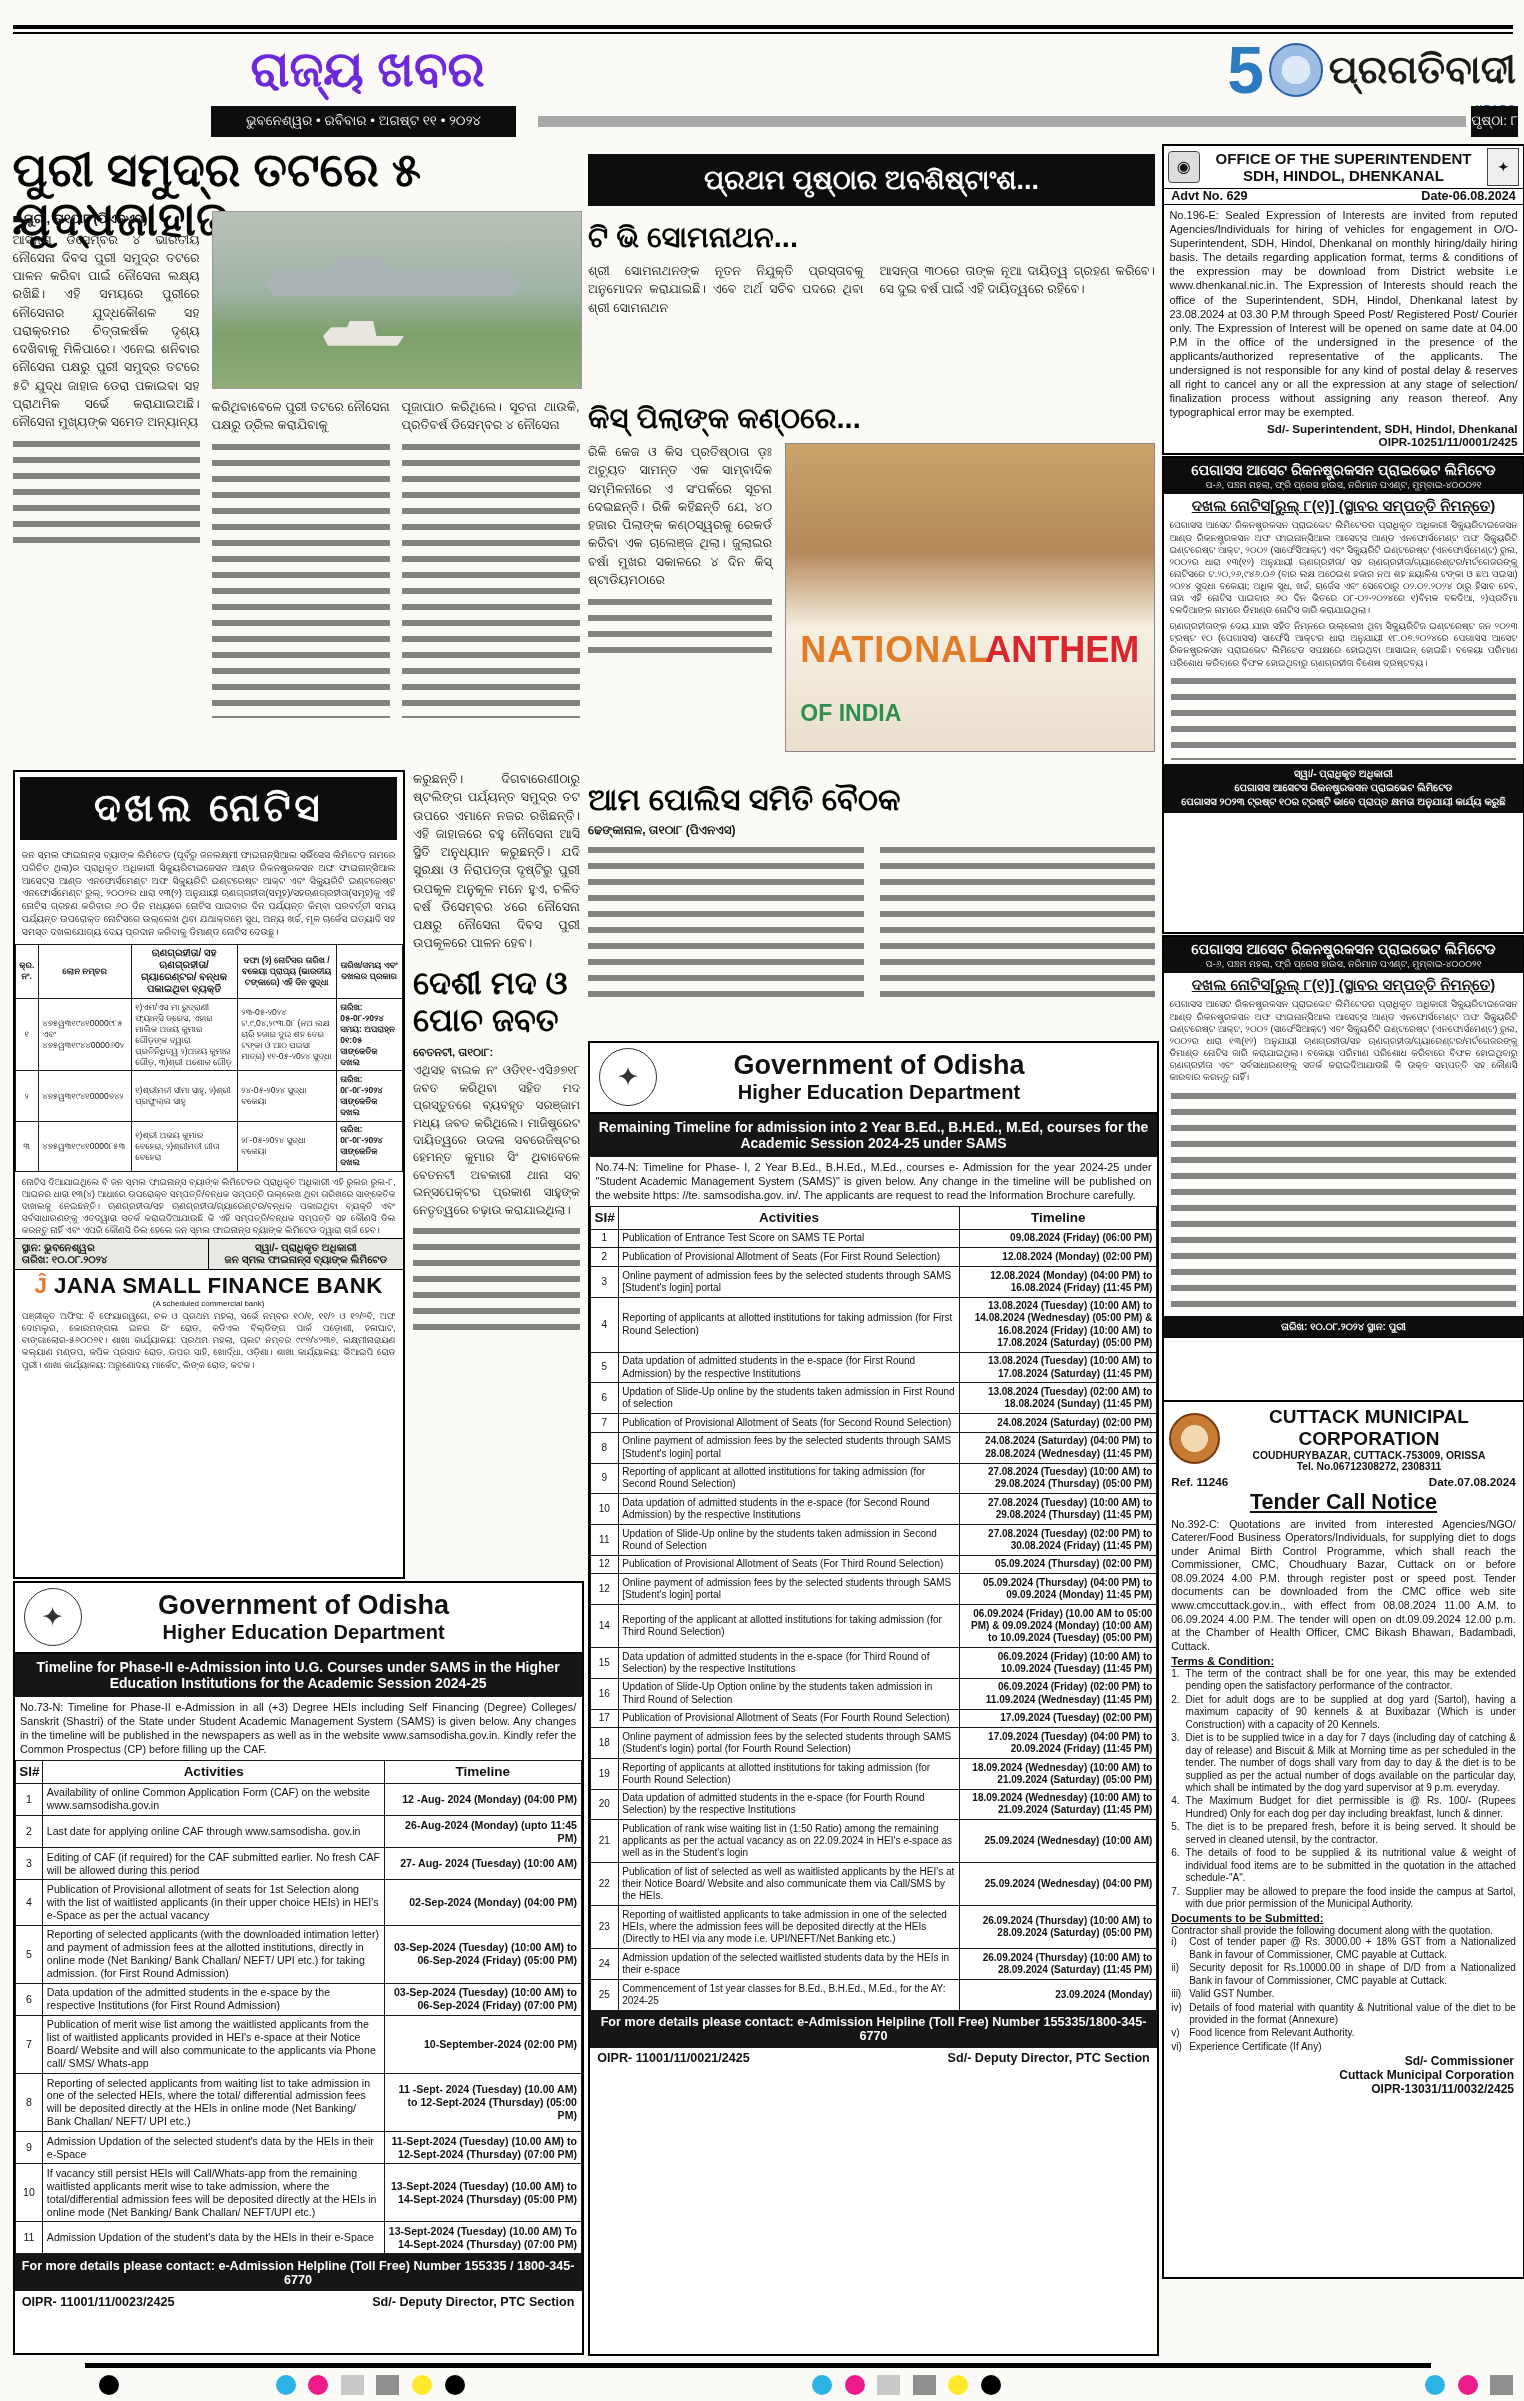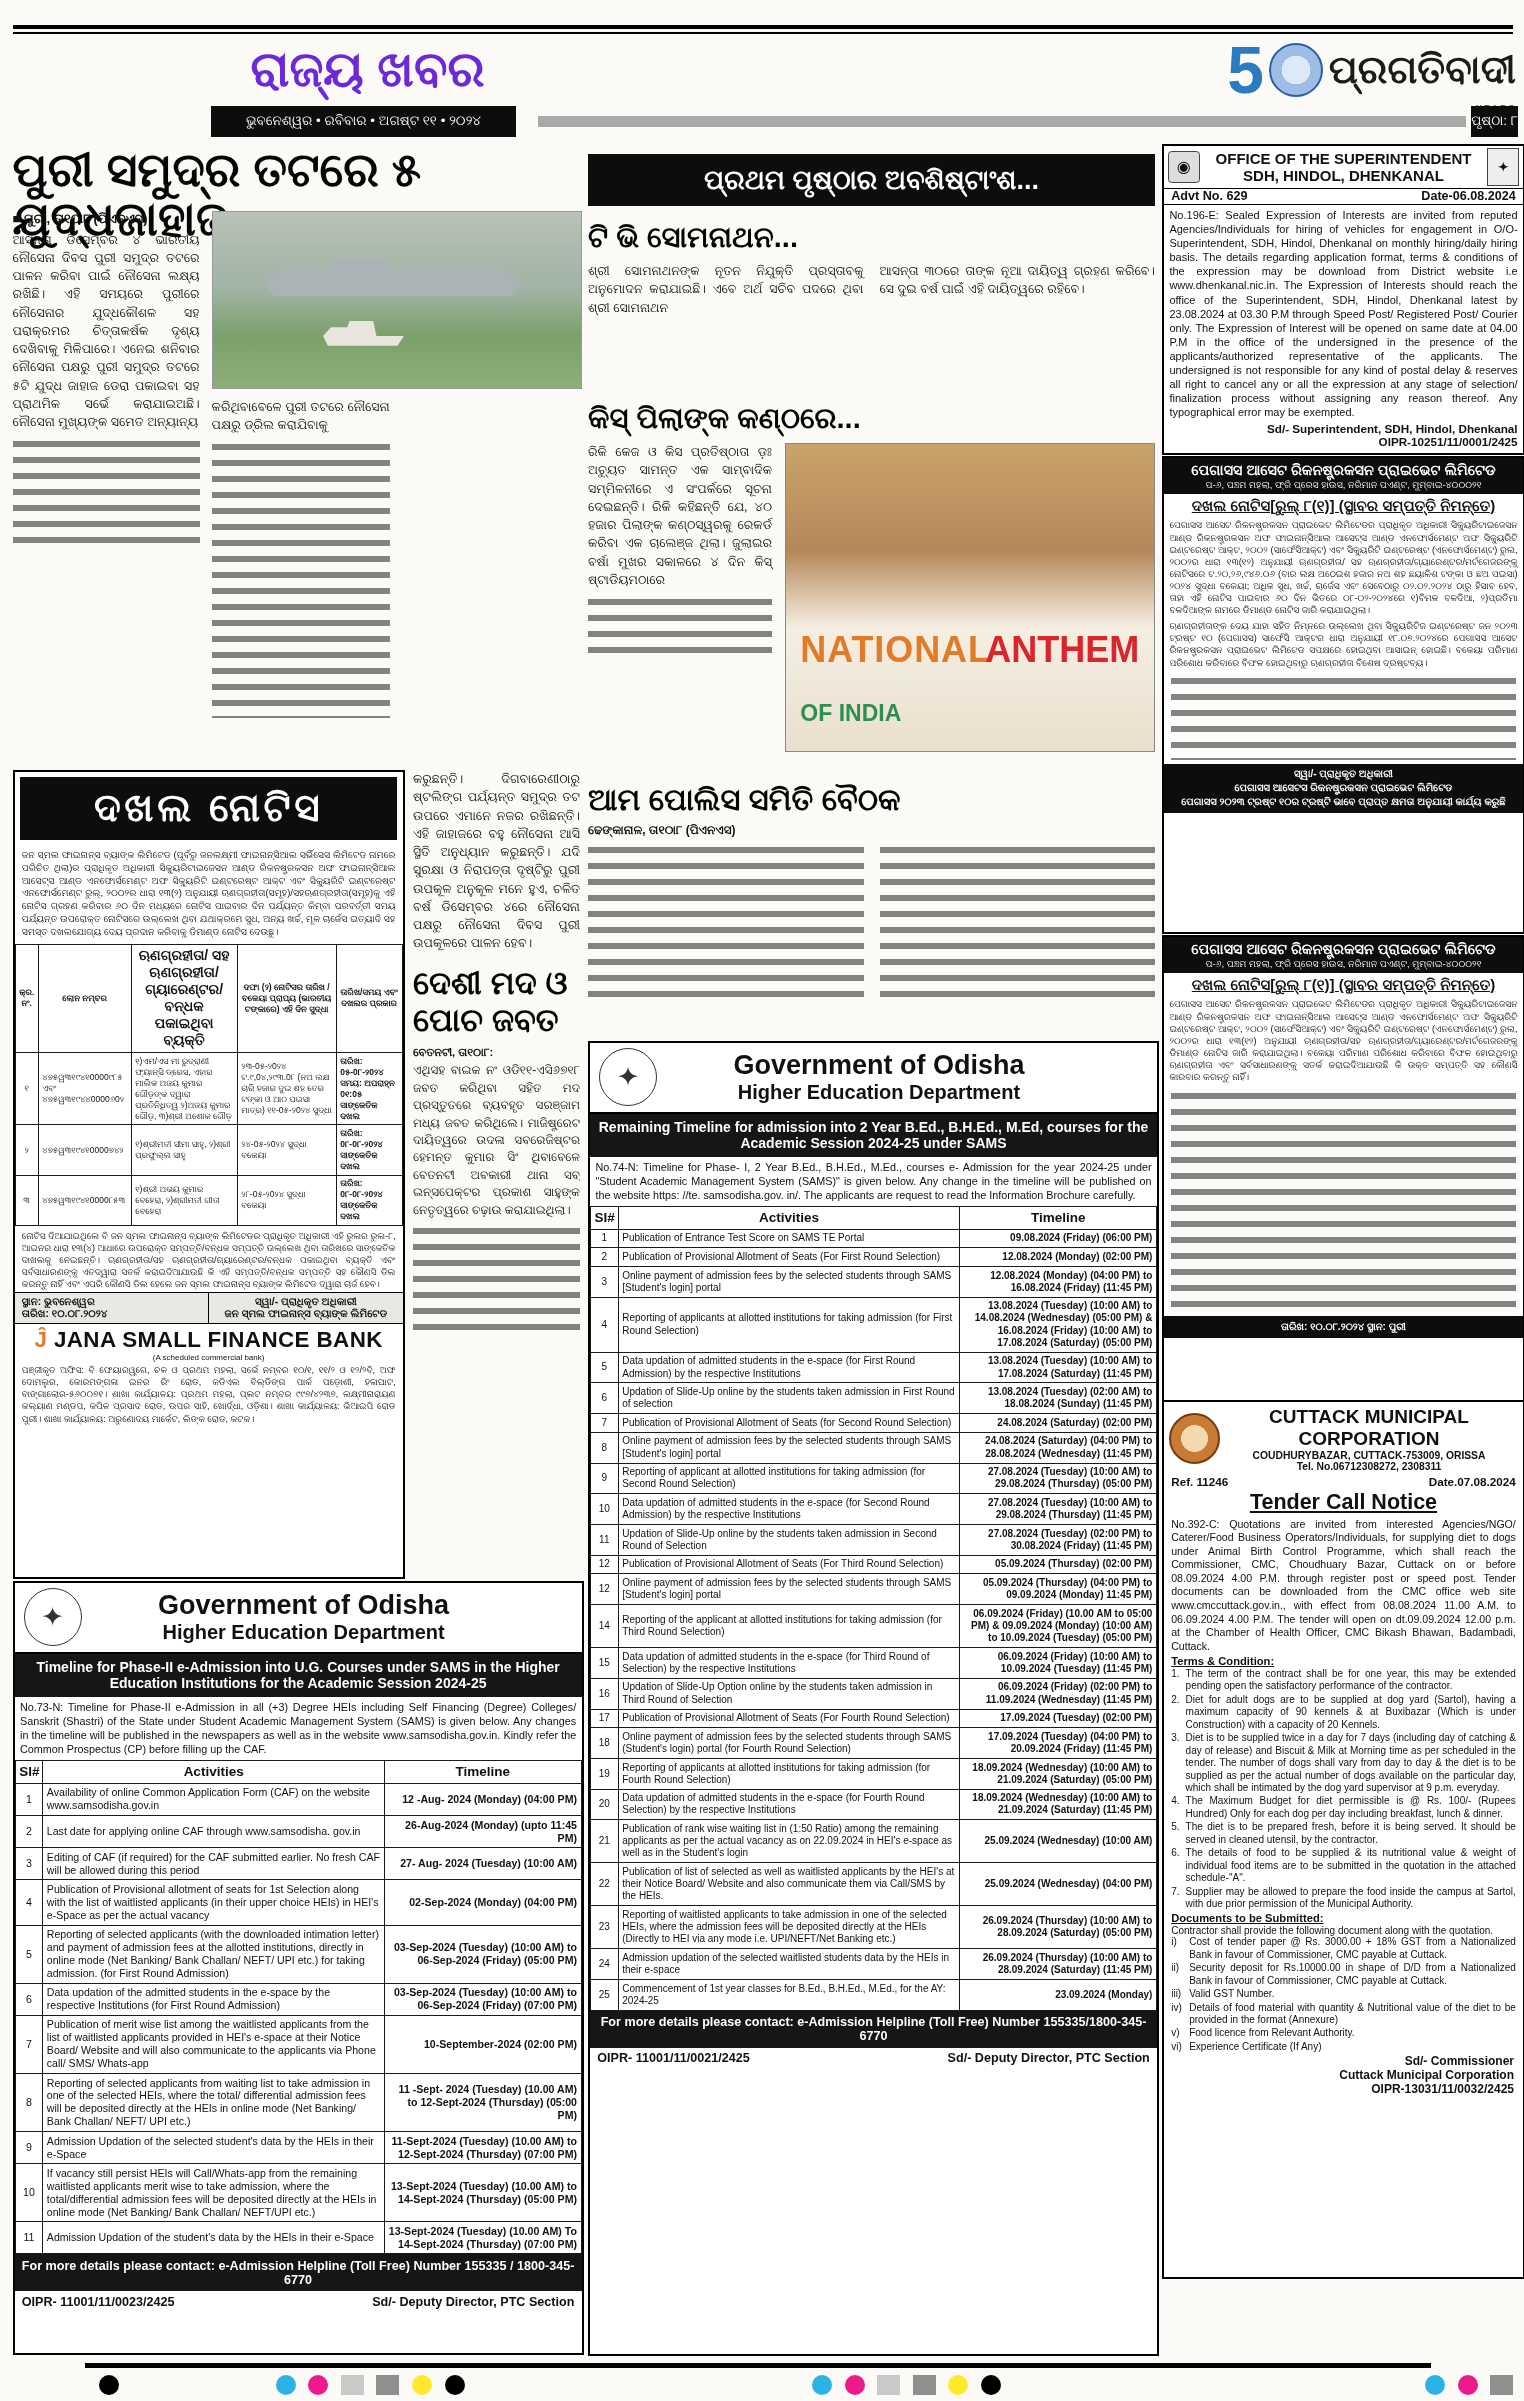--- a/index.html
+++ b/index.html
@@ -68,38 +68,42 @@
     </div>
     <div style="position:absolute;left:0;top:66px;width:187px;">
       <div class="bold" style="font-size:13px;margin-bottom:3.6px;">■ ପୁରୀ, ତା୧୦ା୮ (ପିଏନଏସ)</div>
       <div class="odbody just">ଆସନ୍ତା ଡିସେମ୍ବର ୪ ଭାରତୀୟ ନୌସେନା ଦିବସ ପୁରୀ ସମୁଦ୍ର ତଟରେ ପାଳନ କରିବା ପାଇଁ ନୌସେନା ଲକ୍ଷ୍ୟ ରଖିଛି। ଏହି ସମୟରେ ପୁରୀରେ ନୌସେନାର ଯୁଦ୍ଧକୌଶଳ ସହ ପରାକ୍ରମର ଚିତ୍ତାକର୍ଷକ ଦୃଶ୍ୟ ଦେଖିବାକୁ ମିଳିପାରେ। ଏନେଇ ଶନିବାର ନୌସେନା ପକ୍ଷରୁ ପୁରୀ ସମୁଦ୍ର ତଟରେ ୫ଟି ଯୁଦ୍ଧ ଜାହାଜ ଡେରା ପକାଇବା ସହ ପ୍ରାଥମିକ ସର୍ଭେ କରାଯାଇଅଛି। ନୌସେନା ମୁଖ୍ୟଙ୍କ ସମେତ ଅନ୍ୟାନ୍ୟ</div>
       <div class="faux" style="height:108px;margin-top:5.4px;"></div>
     </div>
     <div style="position:absolute;left:199px;top:253px;width:178px;">
       <div class="odbody just">କରିଥିବାବେଳେ ପୁରୀ ତଟରେ ନୌସେନା ପକ୍ଷରୁ ଡ୍ରିଲ କରାଯିବାକୁ</div>
       <div class="faux" style="height:278px;margin-top:5.4px;"></div>
     </div>
+    <div style="position:absolute;left:389px;top:253px;width:178px;">
+      <div class="odbody just">ପୂଜାପାଠ କରିଥିଲେ। ସୂଚନା ଥାଉକି, ପ୍ରତିବର୍ଷ ଡିସେମ୍ବର ୪ ନୌସେନା</div>
+      <div class="faux" style="height:278px;margin-top:5.4px;"></div>
+    </div>
   </div>
 
   <div class="abs notice" style="left:12.6px;top:770px;width:388px;height:805px;overflow:hidden;">
     <div class="blackbar center" style="font-size:39px;font-weight:bold;padding:9px 0;margin:5.4px;letter-spacing:3.6px;">ଦଖଲ ନୋଟିସ</div>
     <div class="small just" style="padding:3.6px 7.2px;font-size:9.4px;">ଜନ ସ୍ମଲ ଫାଇନାନ୍ସ ବ୍ୟାଙ୍କ ଲିମିଟେଡ (ପୂର୍ବରୁ ଜନଲକ୍ଷ୍ମୀ ଫାଇନାନ୍ସିଆଲ ସର୍ଭିସେସ ଲିମିଟେଡ ନାମରେ ପରିଚିତ ଥିଲା)ର ପ୍ରାଧିକୃତ ଅଧିକାରୀ ସିକ୍ୟୁରିଟାଇଜେସନ ଆଣ୍ଡ ରିକନଷ୍ଟ୍ରକସନ ଅଫ ଫାଇନାନ୍ସିଆଲ ଆସେଟ୍ସ ଆଣ୍ଡ ଏନଫୋର୍ସମେଣ୍ଟ ଅଫ ସିକ୍ୟୁରିଟି ଇଣ୍ଟରେଷ୍ଟ ଆକ୍ଟ ଏବଂ ସିକ୍ୟୁରିଟି ଇଣ୍ଟରେଷ୍ଟ ଏନଫୋର୍ସମେଣ୍ଟ ରୁଲ୍, ୨୦୦୨ର ଧାରା ୧୩(୨) ଅନୁଯାୟୀ ଋଣଗ୍ରହୀତା(ସମୂହ)/ସହଋଣଗ୍ରହୀତା(ସମୂହ)କୁ ଏହି ନୋଟିସ ଗ୍ରହଣ କରିବାର ୬୦ ଦିନ ମଧ୍ୟରେ ନୋଟିସ ପାଇବାର ଦିନ ପର୍ଯ୍ୟନ୍ତ କିମ୍ବା ପରବର୍ତ୍ତୀ ସମୟ ପର୍ଯ୍ୟନ୍ତ ଉପରୋକ୍ତ ନୋଟିସରେ ଉଲ୍ଲେଖ ଥିବା ଯଥାକ୍ରମେ ସୁଧ, ଅନ୍ୟ ଖର୍ଚ୍ଚ, ମୂଳ ଚାର୍ଜେସ ଇତ୍ୟାଦି ସହ ସମସ୍ତ ଦଖଲଯୋଗ୍ୟ ଦେୟ ପ୍ରଦାନ କରିବାକୁ ଡିମାଣ୍ଡ ନୋଟିସ ଦେଉଛୁ।</div>
     <table class="ntable" style="margin:1.8px 0;font-size:8.5px;">
       <colgroup>
           <col style="width:23px">
           <col style="width:93px">
           <col style="width:106px">
           <col style="width:99px">
           <col style="width:66px">
         </colgroup>
       <thead>
         <tr>
           <th style="font-size:8.5px;">କ୍ର. ନଂ.</th>
           <th style="font-size:8.5px;">ଲୋନ ନମ୍ବର</th>
-          <th style="font-size:14px;margin-top:48px;">ଋଣଗ୍ରହୀତା/ ସହ ଋଣଗ୍ରହୀତା/ଗ୍ୟାରେଣ୍ଟର/ ବନ୍ଧକ ପକାଇଥିବା ବ୍ୟକ୍ତି</th>
+          <th style="font-size:10px;margin-top:48px;">ଋଣଗ୍ରହୀତା/ ସହ ଋଣଗ୍ରହୀତା/ଗ୍ୟାରେଣ୍ଟର/ ବନ୍ଧକ ପକାଇଥିବା ବ୍ୟକ୍ତି</th>
           <th style="font-size:8.5px;">ଦଫା (୨) ନୋଟିସର ତାରିଖ / ବକେୟା ପ୍ରାପ୍ୟ (ଭାରତୀୟ ଟଙ୍କାରେ) ଏହି ଦିନ ସୁଦ୍ଧା</th>
           <th style="font-size:8.5px;">ତାରିଖ/ସମୟ ଏବଂ ଦଖଲର ପ୍ରକାର</th>
         </tr>
       </thead>
       <tbody>
 
           <tr>
             <td class="center">୧</td>
             <td>୪୭୫ୱ୩୧୯୪୧0000୯୮୫ ଏବଂ ୪୭୫ୱ୩୧୯୪୪0000୬0୨</td>
             <td>୧)ଏମ/ଏସ ମା ରୁଦ୍ରାଣୀ ଫ୍ୟାନ୍ସି ଡ୍ରେସ, ଏହାର ମାଲିକ ଅଜୟ କୁମାର ଗୌଡ଼ଙ୍କ ଦ୍ୱାରା ପ୍ରତିନିଧିତ୍ୱ ୨)ଅଜୟ କୁମାର ଗୌଡ଼, ୩)ଶ୍ରୀ ଅଶୋକ ଗୌଡ଼</td>

